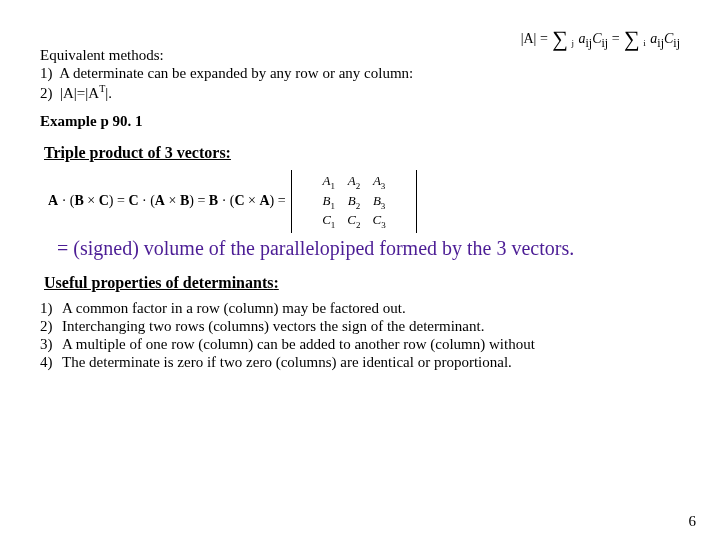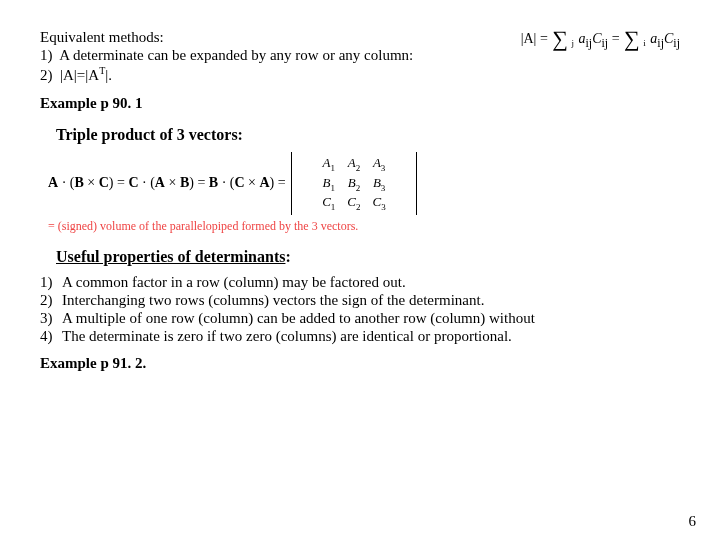--- a/index.html
+++ b/index.html
@@ -14,23 +14,23 @@
     position: relative;
   }
   .page {
     padding: 28px 40px 0 40px;
   }
   .line { margin: 1px 0; }
   .sup { font-size: 10px; vertical-align: super; }
   .sub { font-size: 12px; vertical-align: sub; }
   .u { text-decoration: underline; }
   .example { font-weight: bold; margin: 10px 0 6px 0; }
-  .heading { font-weight: bold; margin: 14px 0 8px 16px; font-size: 16px; }
+  .heading { font-weight: bold; text-decoration: underline; margin: 14px 0 8px 4px; font-size: 16px; }
   .toprow { display: flex; align-items: flex-start; }
-  .topleft { flex: 1; }
+  .topleft { flex: 1; margin-top: 18px; }
   .formula {
     font-family: "Times New Roman", serif;
     font-size: 14px;
     padding-left: 6px;
     padding-top: 2px;
     white-space: nowrap;
   }
   .sum { display: inline-block; text-align: center; vertical-align: middle; line-height: 1; margin: 0 1px; }
   .sum .sigma { font-size: 22px; line-height: 18px; }
   .sum .lim { font-size: 9px; line-height: 9px; }
@@ -58,24 +58,24 @@
     padding: 1px 6px;
     font-style: italic;
     font-size: 13px;
     text-align: center;
     white-space: nowrap;
   }
   .det .ssub { font-size: 9px; font-style: normal; vertical-align: sub; }
 
   .signed {
     font-family: "Times New Roman", serif;
-    color: #ef4444;
-    font-size: 12px;
+    color: #4c1d95;
+    font-size: 20px;
     padding-left: 8px;
-    margin: 4px 0 8px 0;
+    margin: 4px 0 8px 9px;
   }
 
   .props { margin: 4px 0 6px 0; }
   .props .row { display: flex; margin: 1px 0; }
   .props .n { width: 22px; flex-shrink: 0; }
   .props .t { flex: 1; }
 
   .pagenum {
     position: absolute;
     right: 24px;
@@ -169,17 +169,16 @@
       <div class="t">
         <span>A multiple of one row (column) can be added to another row (column) without</span><br>
       </div>
     </div>
     <div class="row">
       <div class="n">4)</div>
       <div class="t">The determinate is zero if two zero (columns) are identical or proportional.</div>
     </div>
   </div>
 
-  <div class="example">Example  p 91. 2.</div>
 
 </div>
 
 <div class="pagenum">6</div>
 
 </body></html>

